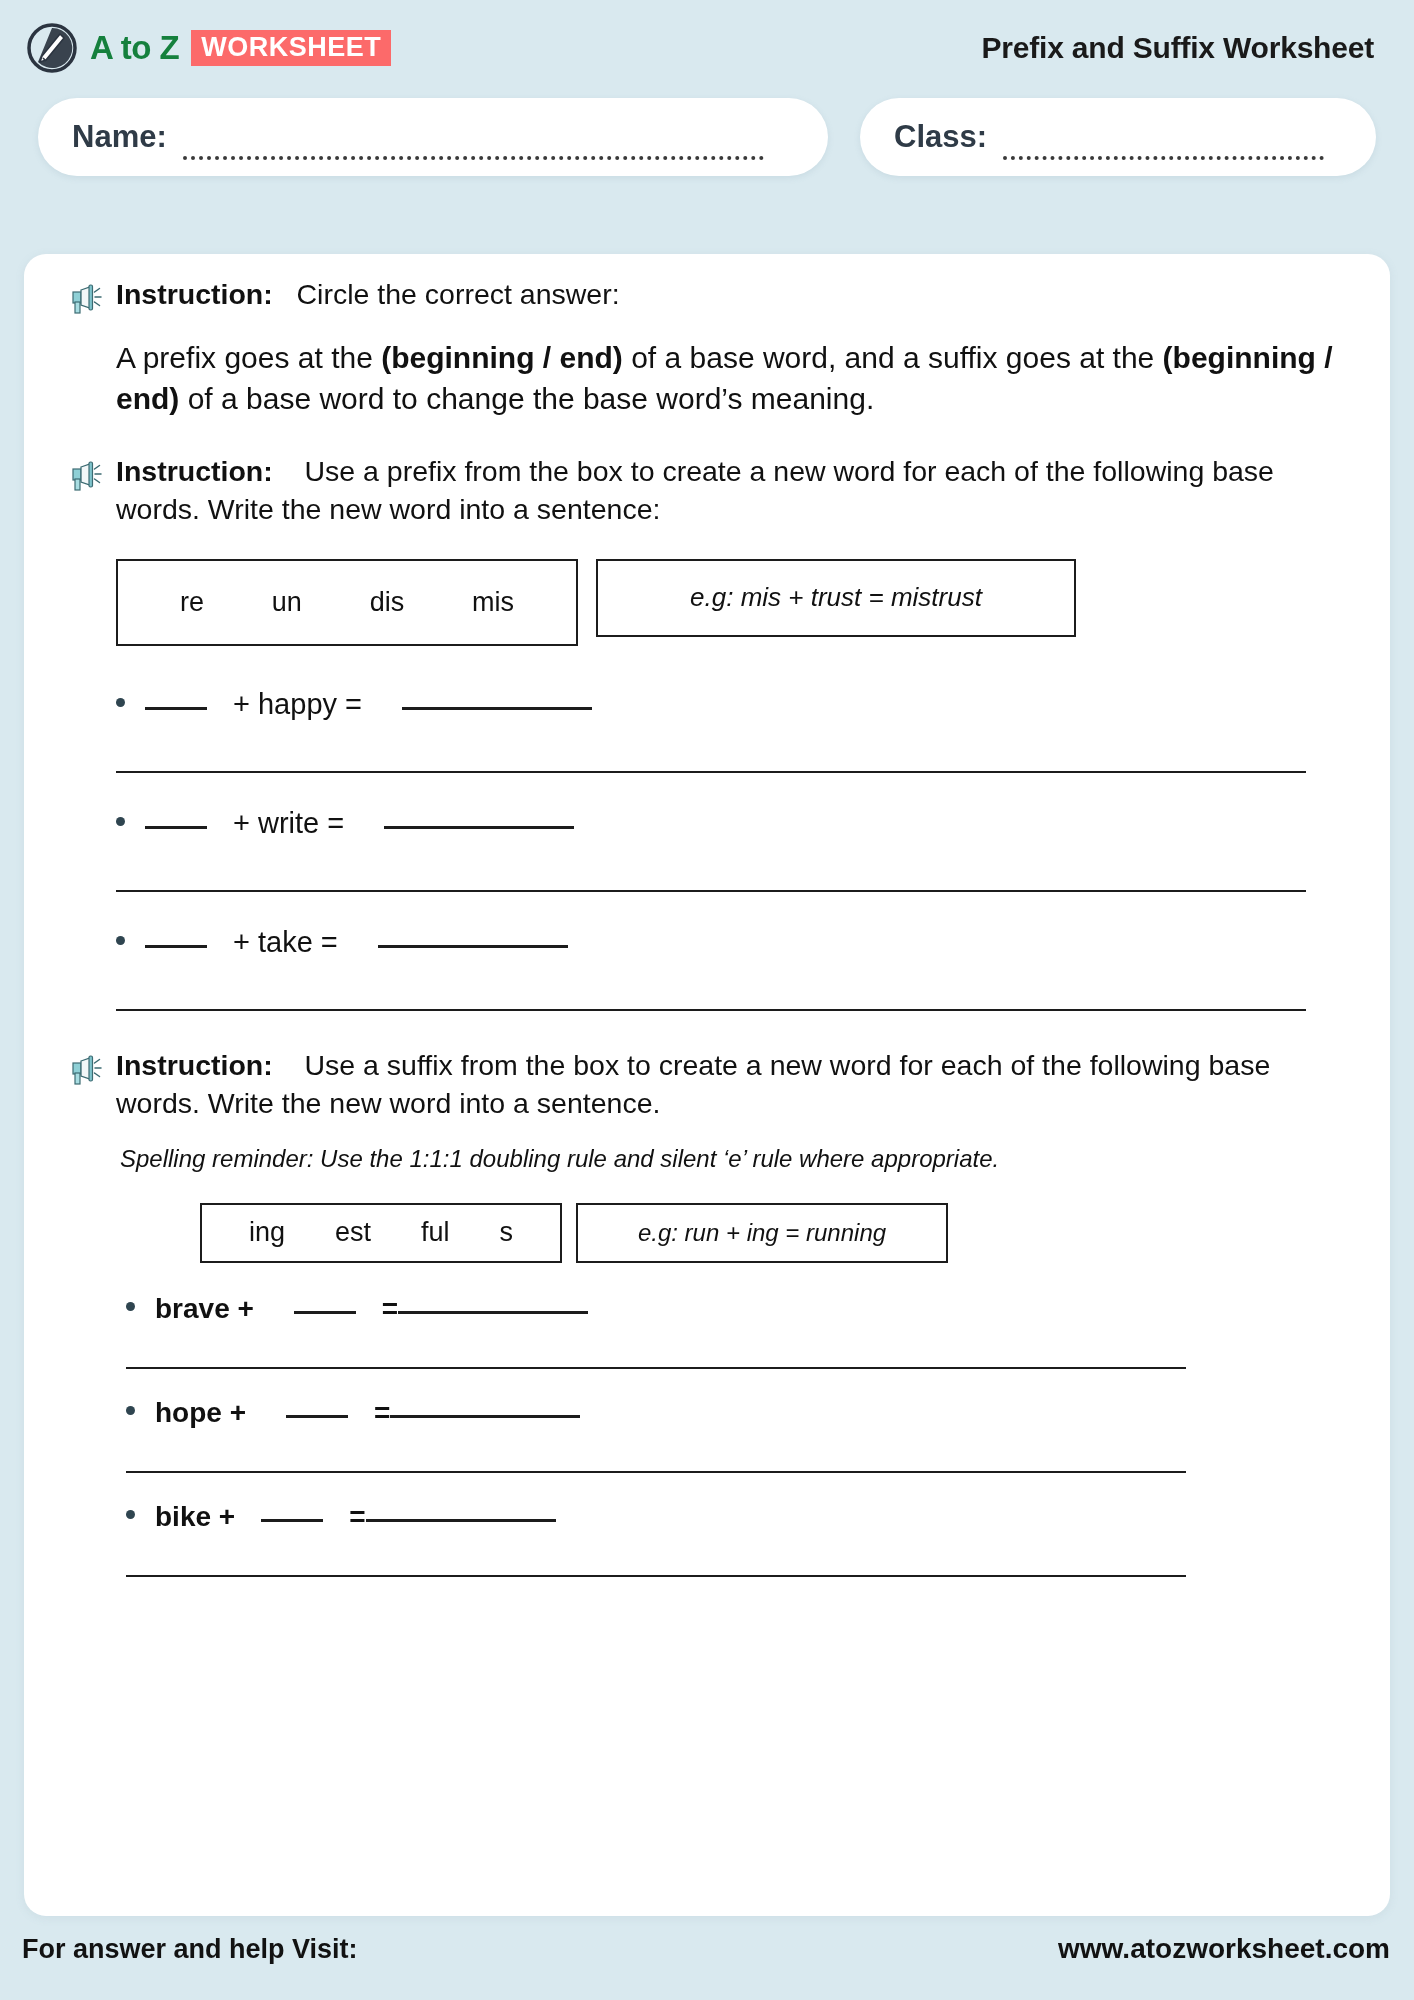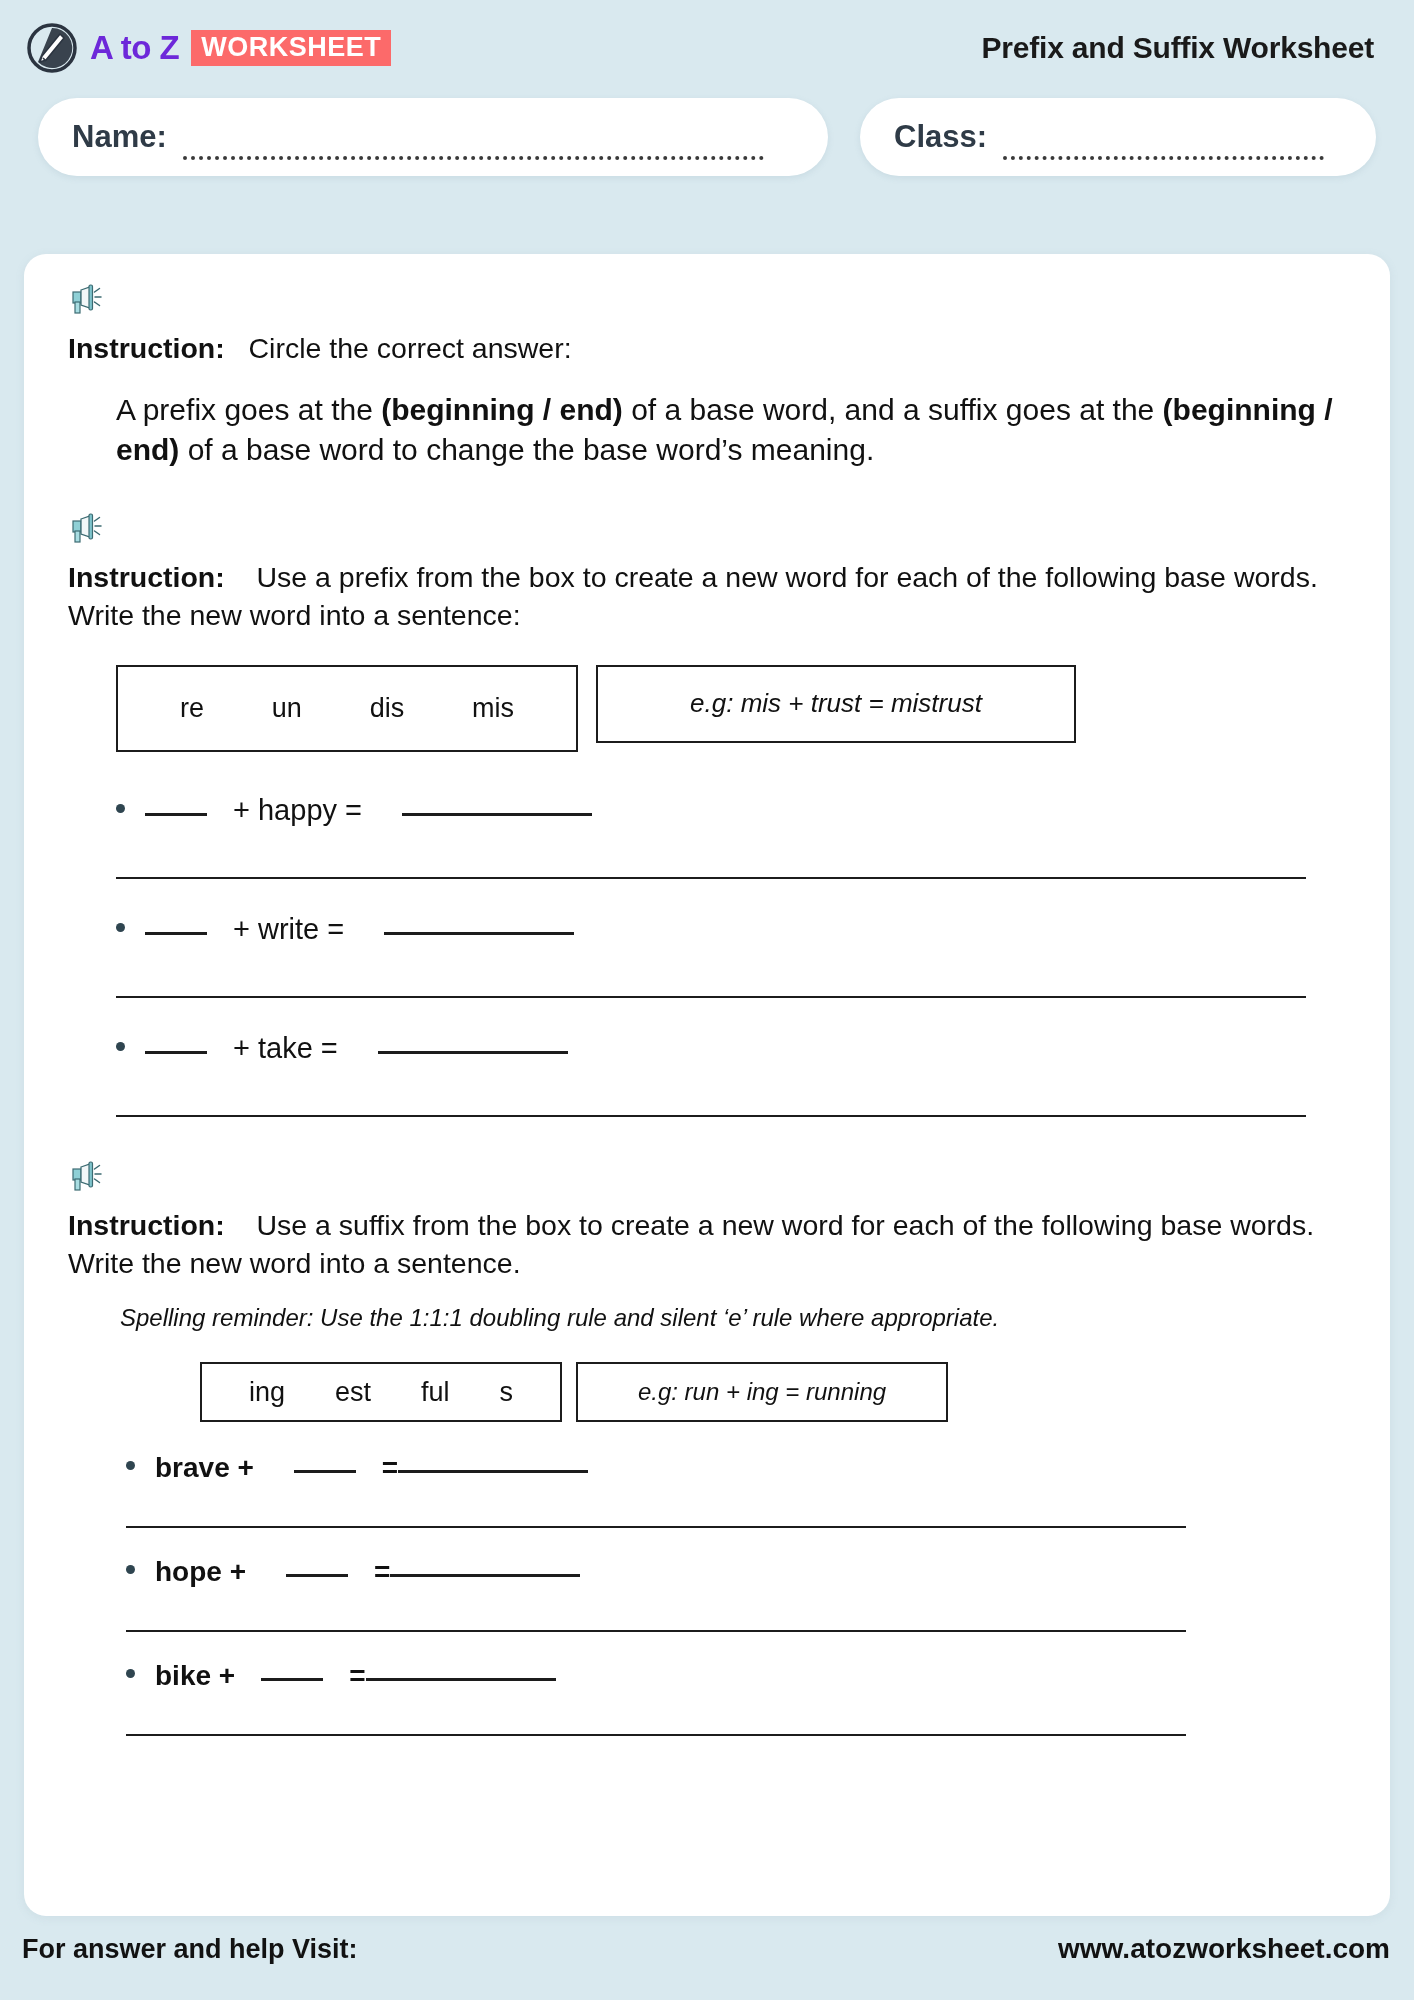--- a/index.html
+++ b/index.html
@@ -30,21 +30,21 @@
 
   .brand-mark {
     width: 52px;
     height: 52px;
     flex: 0 0 52px;
   }
 
   .brand-name {
     font-size: 33px;
     font-weight: 700;
-    color: #6d28d9;
+    color: #15803d;
     letter-spacing: -0.5px;
     white-space: nowrap;
   }
 
   .brand-tag {
     background: #fc6a6a;
     color: #ffffff;
     font-size: 27px;
     font-weight: 800;
     letter-spacing: 0.5px;
@@ -110,21 +110,20 @@
     padding: 22px 44px 0 44px;
     box-shadow: 0 2px 10px rgba(120,150,165,0.12);
     overflow: hidden;
   }
 
   
   .instr {
     display: flex;
     align-items: flex-start;
     gap: 12px;
-    flex-direction: column;
   }
 
   .mega-icon { width: 36px; height: 34px; flex: 0 0 36px; margin-top: 6px; }
 
   .instr-text {
     font-size: 28.5px;
     color: #111111;
     line-height: 1.33;
   }
   .instr-label { font-weight: 700; }

